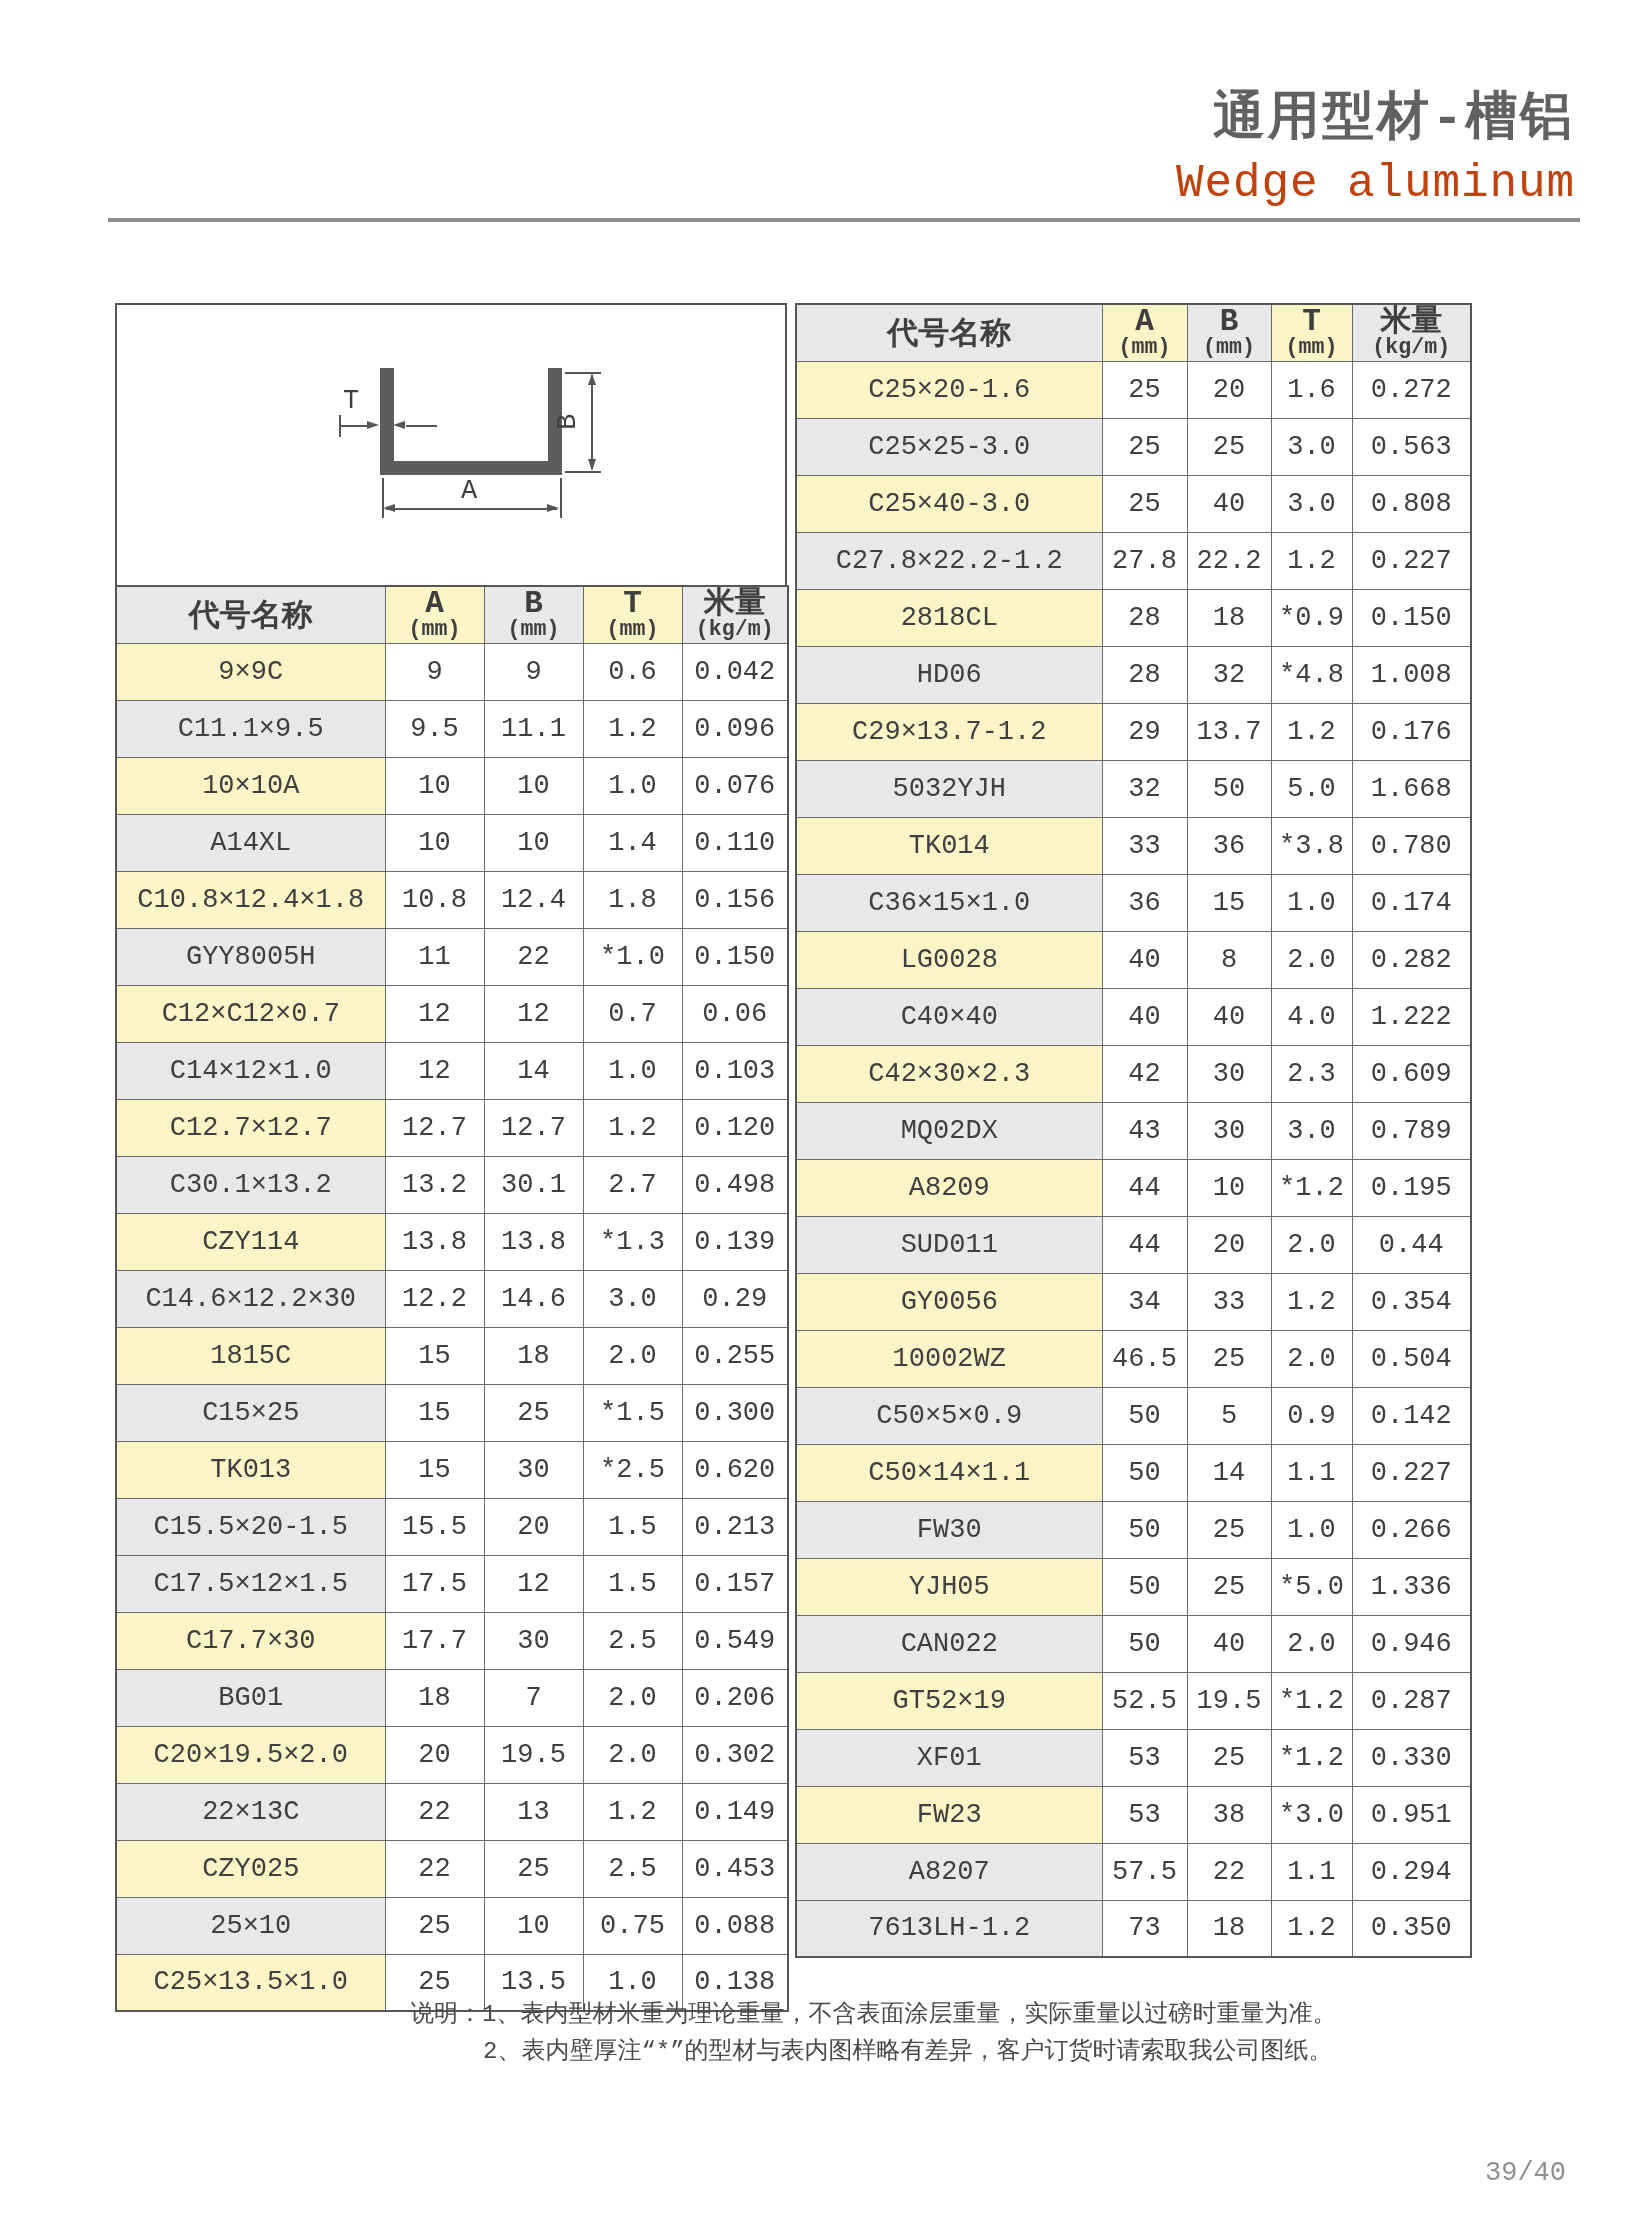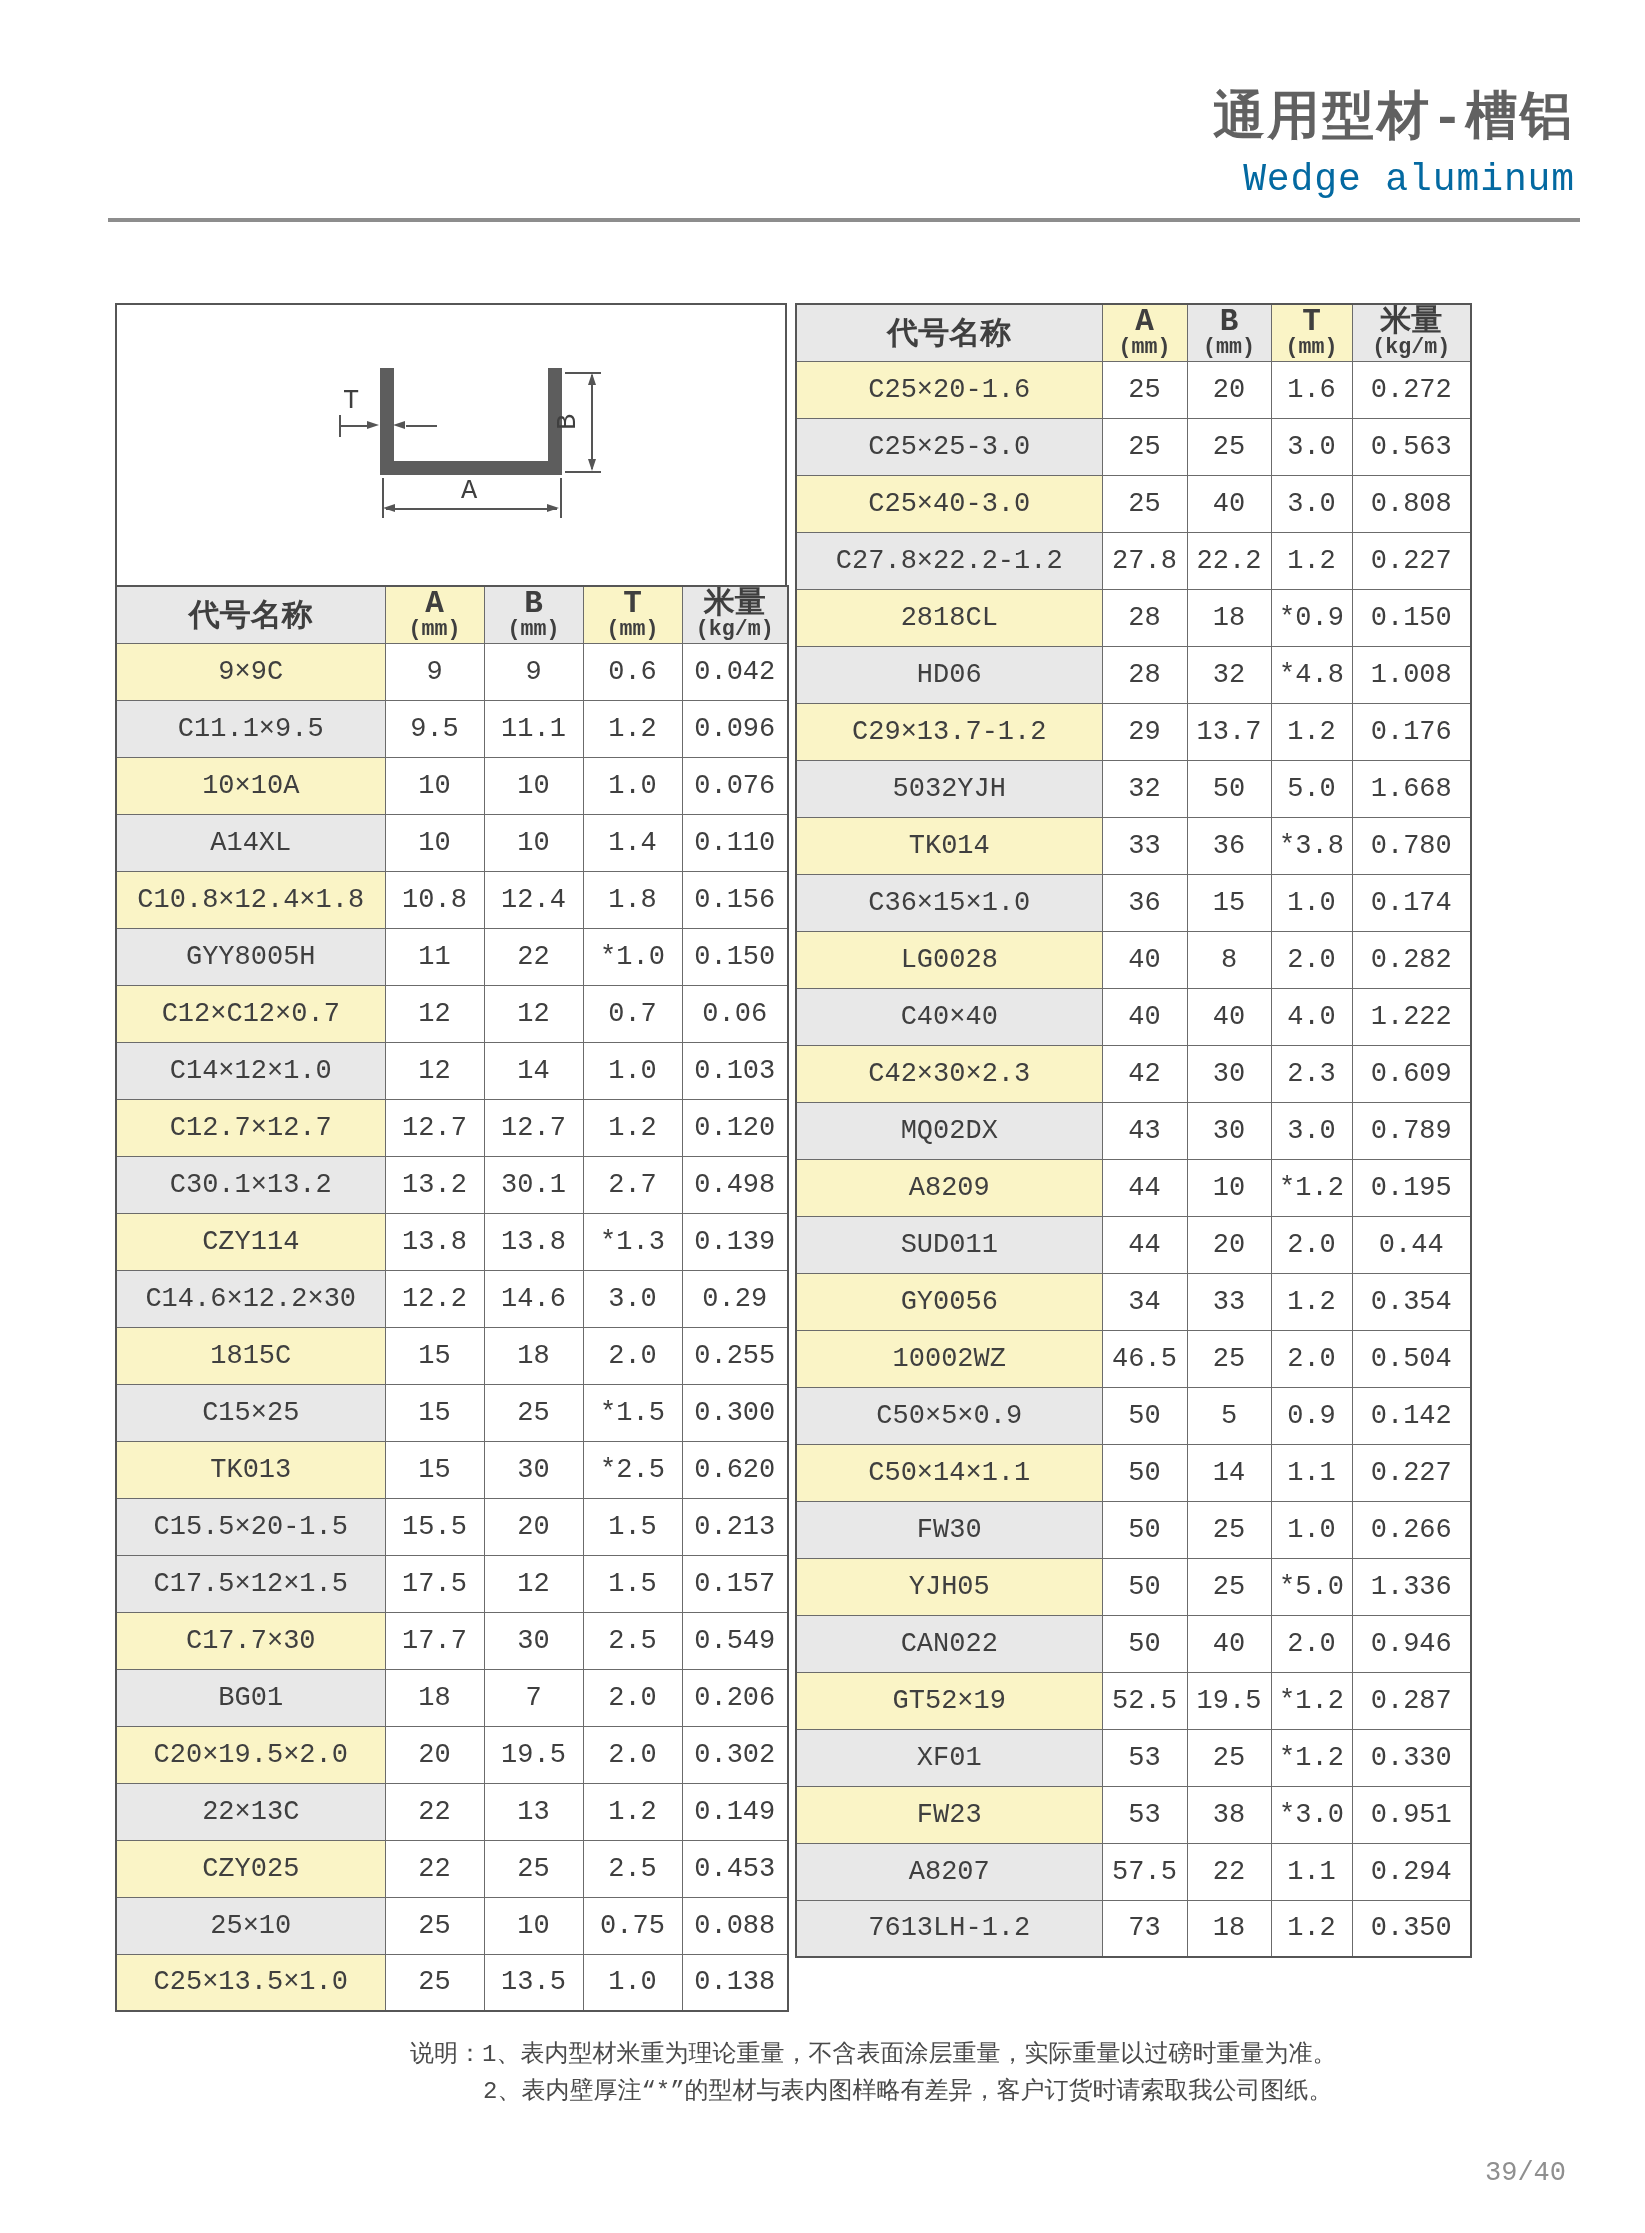--- a/index.html
+++ b/index.html
@@ -3,21 +3,21 @@
 <meta charset="utf-8">
 <style>
   html,body { margin:0; padding:0; background:#ffffff; }
   .page {
     position:relative; width:1645px; height:2227px; background:#ffffff;
     font-family:Liberation Mono, monospace; color:#3f3f3f; overflow:hidden;margin-top:36px;
   }
   
   .titleblock { position:absolute; top:45px; right:70px; text-align:right; }
   .title-zh { font-size:52px; font-weight:bold; color:#616161; letter-spacing:2.7px; }
-  .subtitle-en { font-size:38px; color:#0369a1; margin-top:7.2px; letter-spacing:0.9px; }
+  .subtitle-en { font-size:46px; color:#c2410c; margin-top:7.2px; letter-spacing:0.9px; }
   .top-rule { position:absolute; left:108px; top:182px; width:1472px; height:3.6px; background:#8d8d8d; }
 
   
   table.spec { position:absolute; border-collapse:collapse; table-layout:fixed;
                border:2.7px solid #565656; }
   table.spec th, table.spec td {
     border:1.8px solid #6b6b6b; text-align:center; vertical-align:middle;
     padding:0; overflow:hidden; white-space:nowrap;
   }
   table.spec tr { height:57px; }
@@ -38,21 +38,21 @@
   .diagram-box .shape { position:absolute; background:#5d5d5d; }
   .dline { position:absolute; background:#555; }
   .dlabel { position:absolute; font-size:27px; color:#3f3f3f; }
   .arr { position:absolute; width:0; height:0; border-style:solid; }
   .arr-up    { border-width:0 4.5px 12.6px 4.5px; border-color:transparent transparent #555 transparent; }
   .arr-down  { border-width:12.6px 4.5px 0 4.5px; border-color:#555 transparent transparent transparent; }
   .arr-left  { border-width:4.5px 12.6px 4.5px 0; border-color:transparent #555 transparent transparent; }
   .arr-right { border-width:4.5px 0 4.5px 12.6px; border-color:transparent transparent transparent #555; }
 
   
-  .notes { position:absolute; left:410px; top:2000px; font-size:24px; color:#4a4a4a; line-height:37px; }
+  .notes { position:absolute; left:410px; top:1960px; font-size:24px; color:#4a4a4a; line-height:37px; }
   .notes .line2 { margin-left:73px; }
   .page-number { position:absolute; right:79px; top:2122px; font-size:27px; color:#8f8f8f; }
 </style>
 </head>
 <body>
 
 <div class="page">
 
   <div class="titleblock">
     <div class="title-zh">通用型材-槽铝</div>

